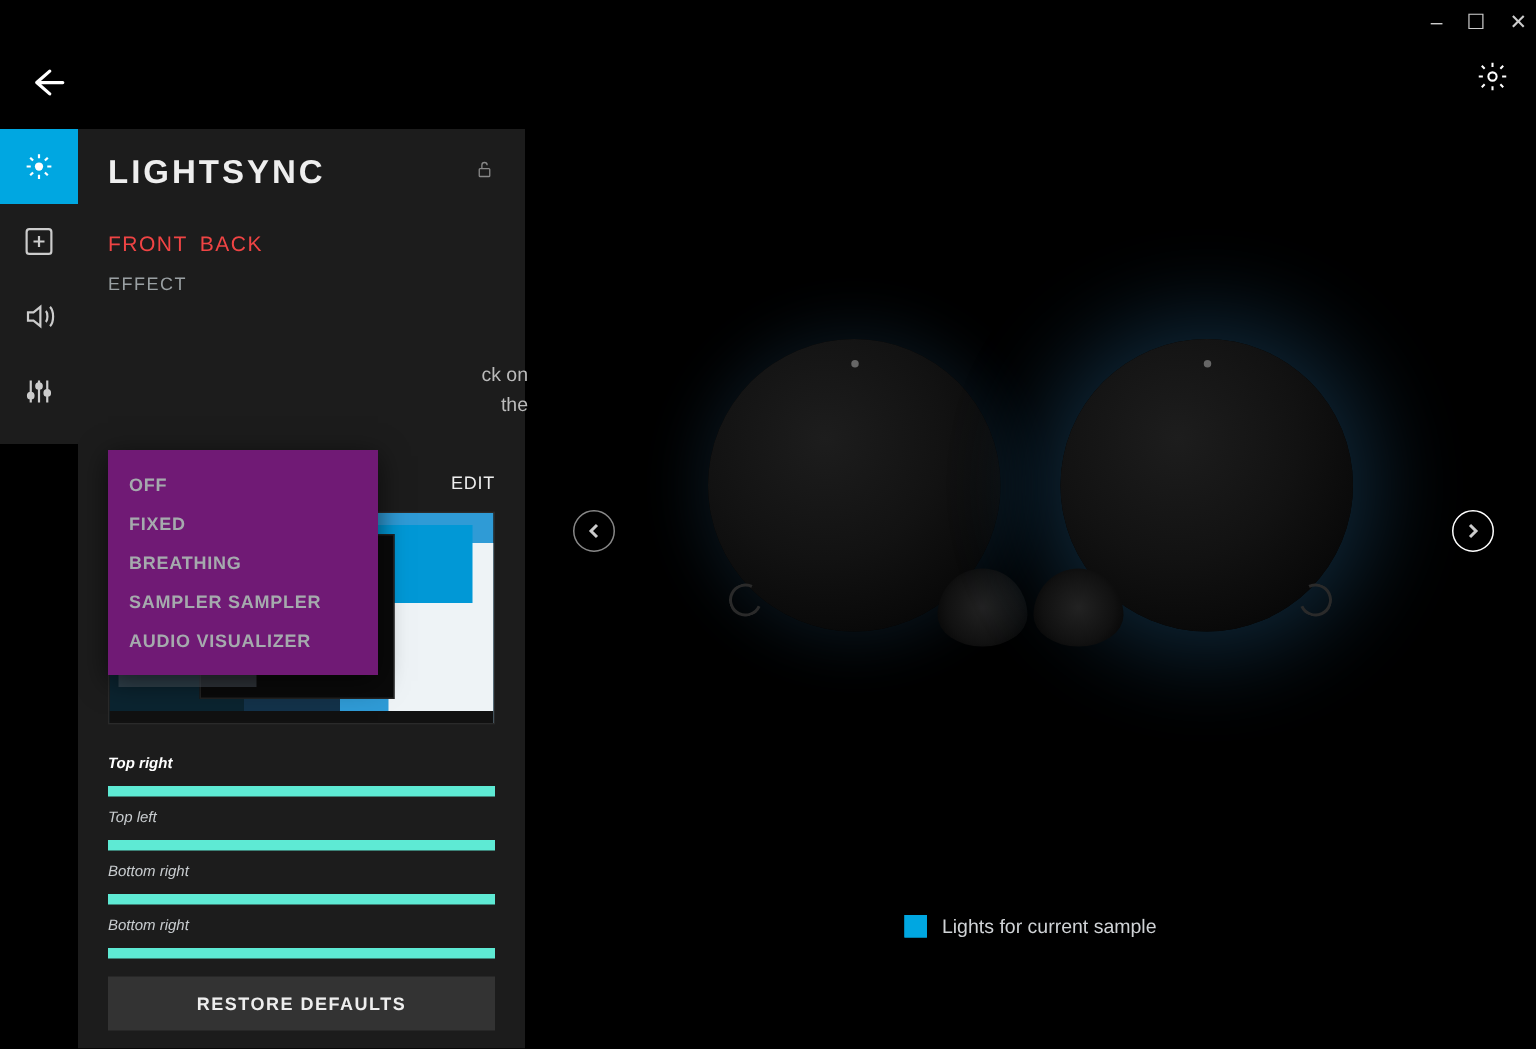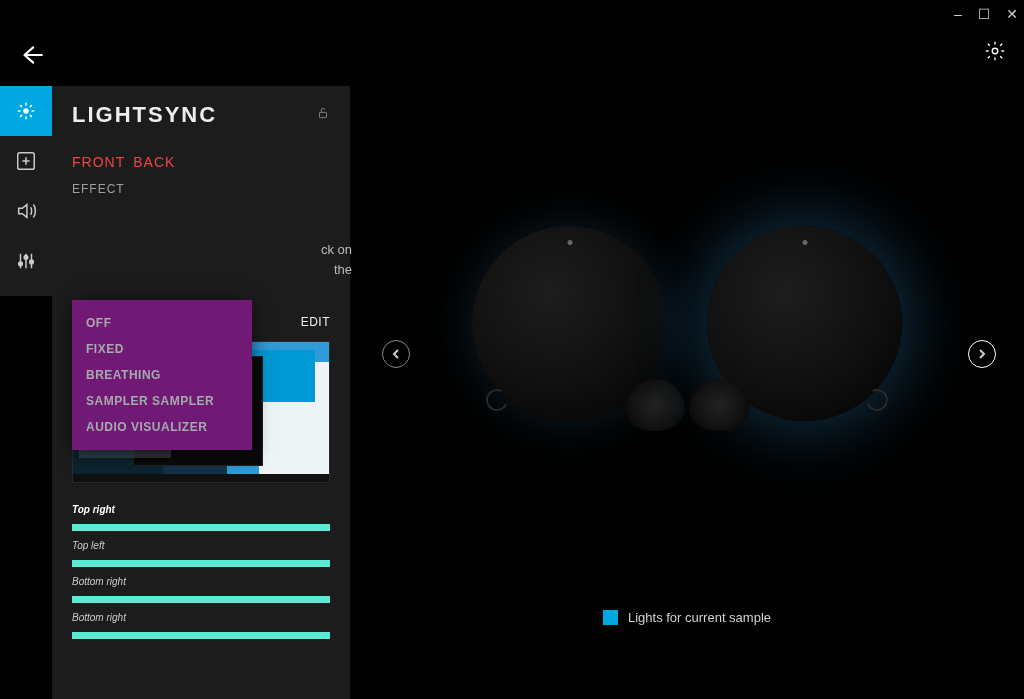--- a/index.html
+++ b/index.html
@@ -158,20 +158,21 @@
       <div class="taskbar"></div>
     </div>
 
     <div class="list">
       <div class="list-item first">Top right</div>
       <div class="list-item">Top left</div>
       <div class="list-item">Bottom right</div>
       <div class="list-item">Bottom right</div>
     </div>
 
+    <div class="restore-bar">RESTORE DEFAULTS</div>
 
   </div>
 
   <div class="effect-dropdown">
     <div class="opt">OFF</div>
     <div class="opt">FIXED</div>
     <div class="opt">BREATHING</div>
     <div class="opt">SAMPLER SAMPLER</div>
     <div class="opt">AUDIO VISUALIZER</div>
   </div>

